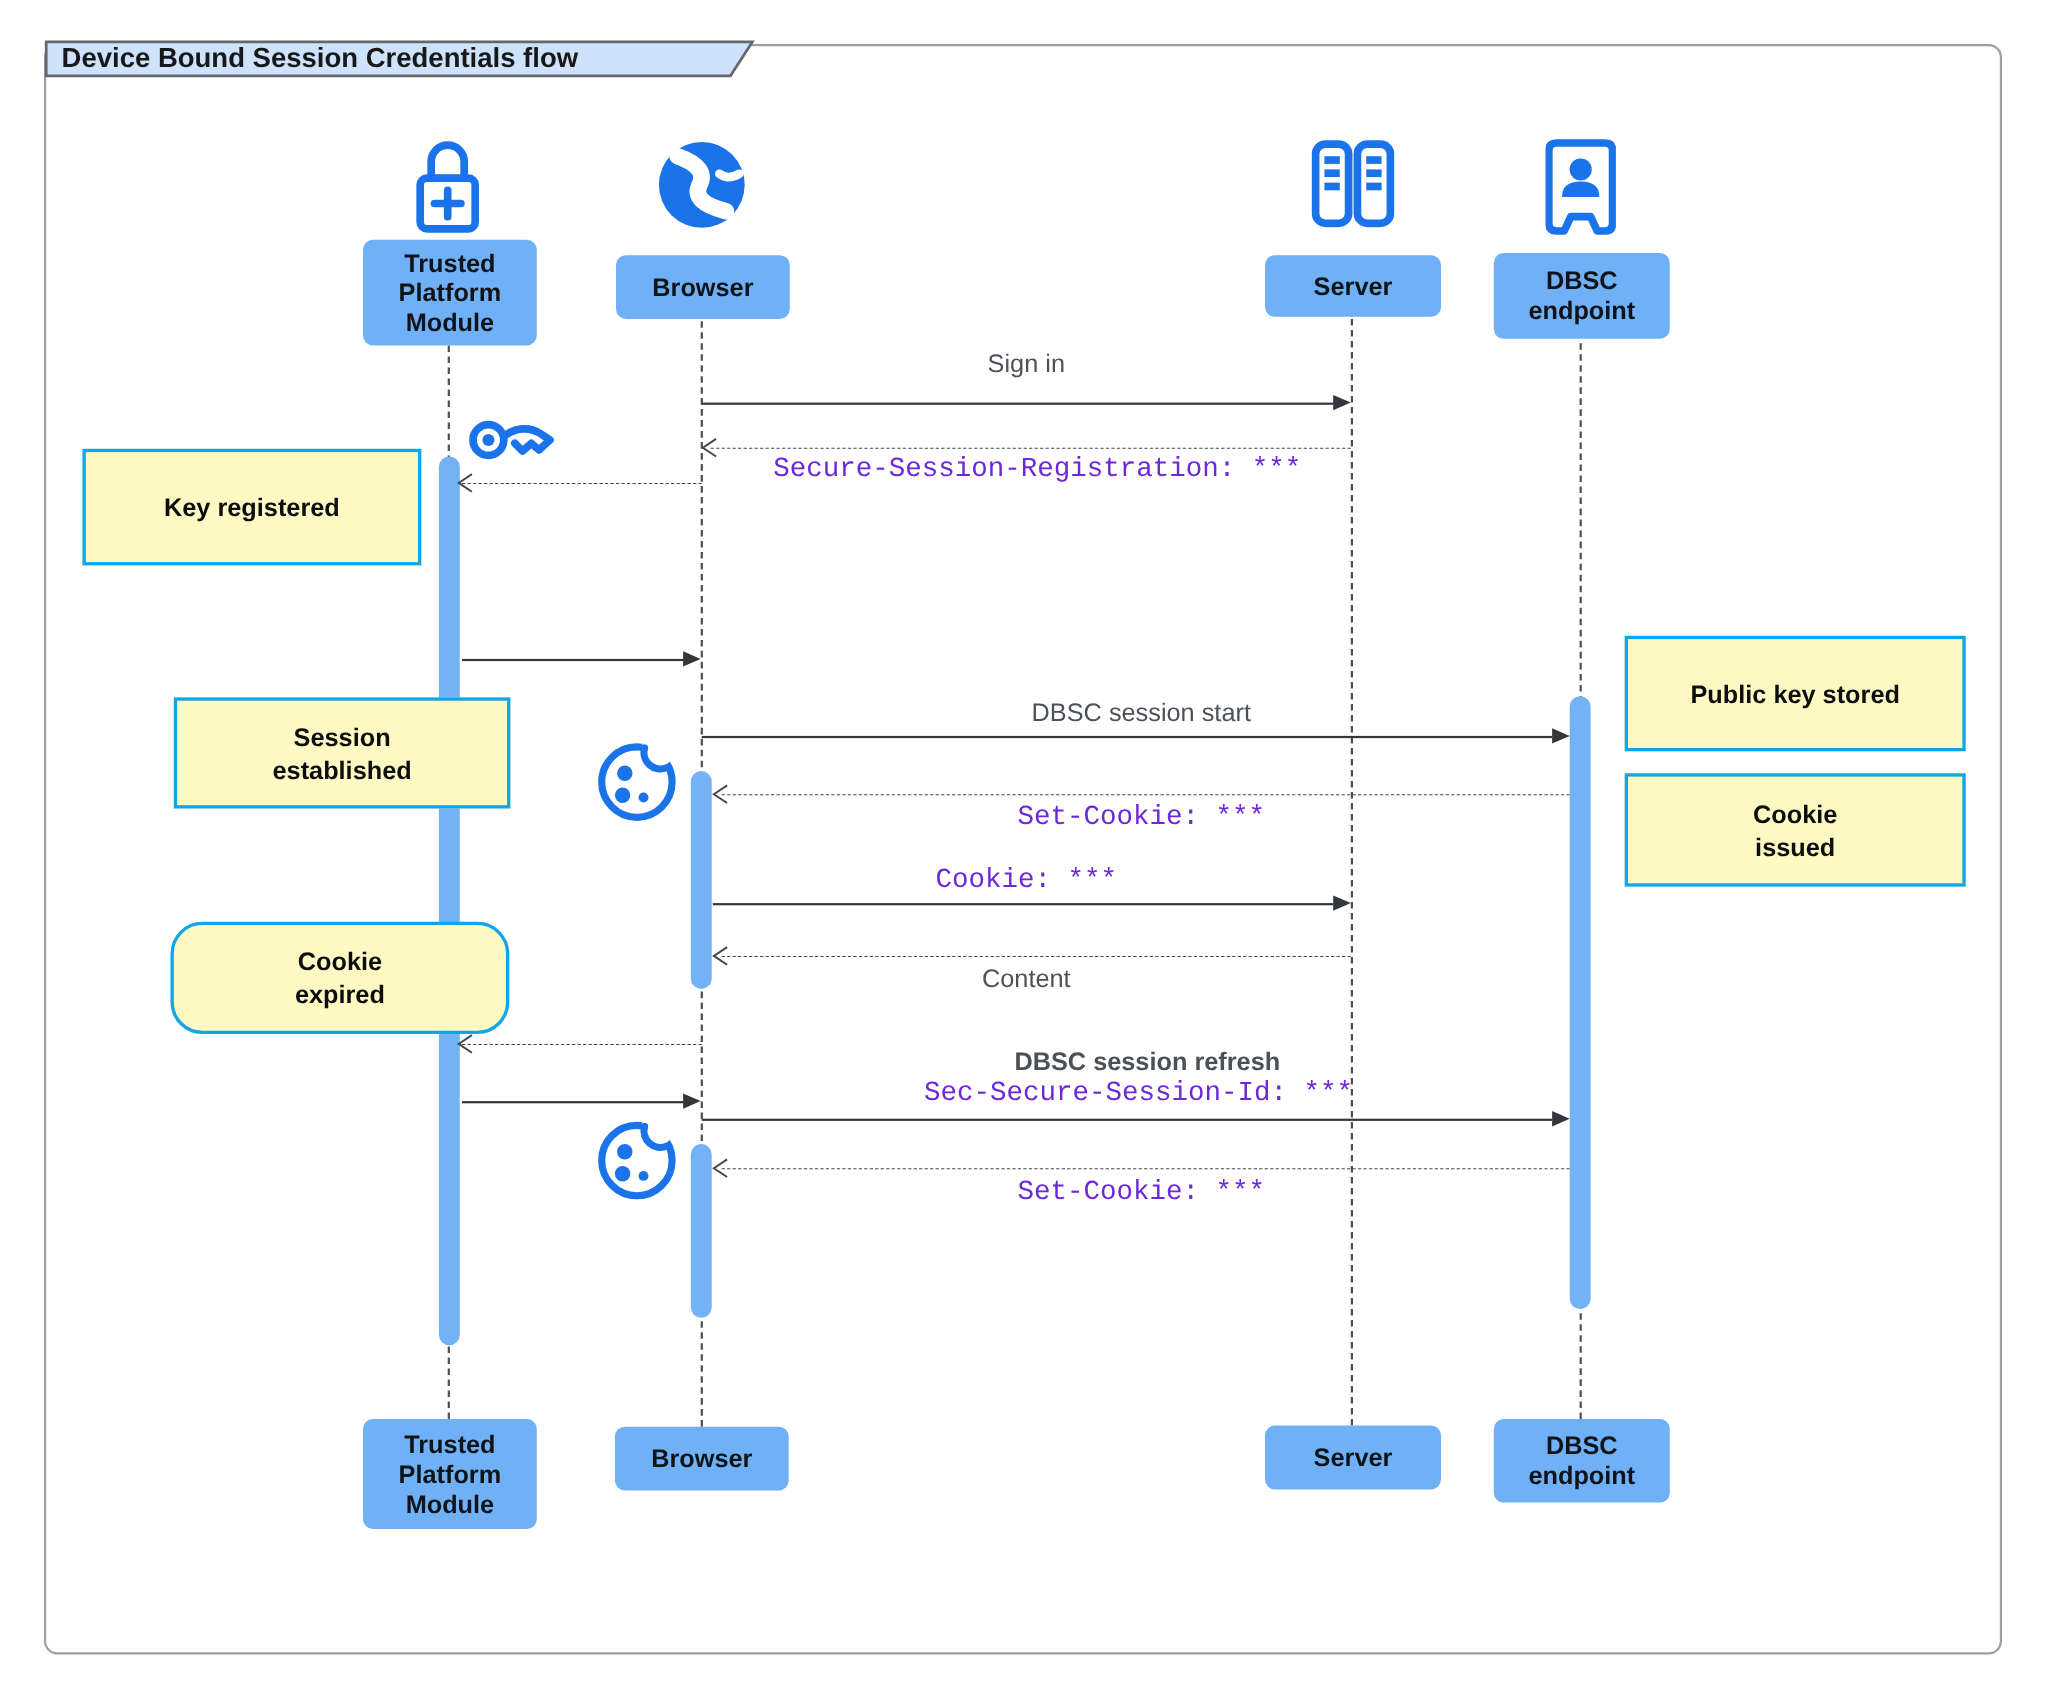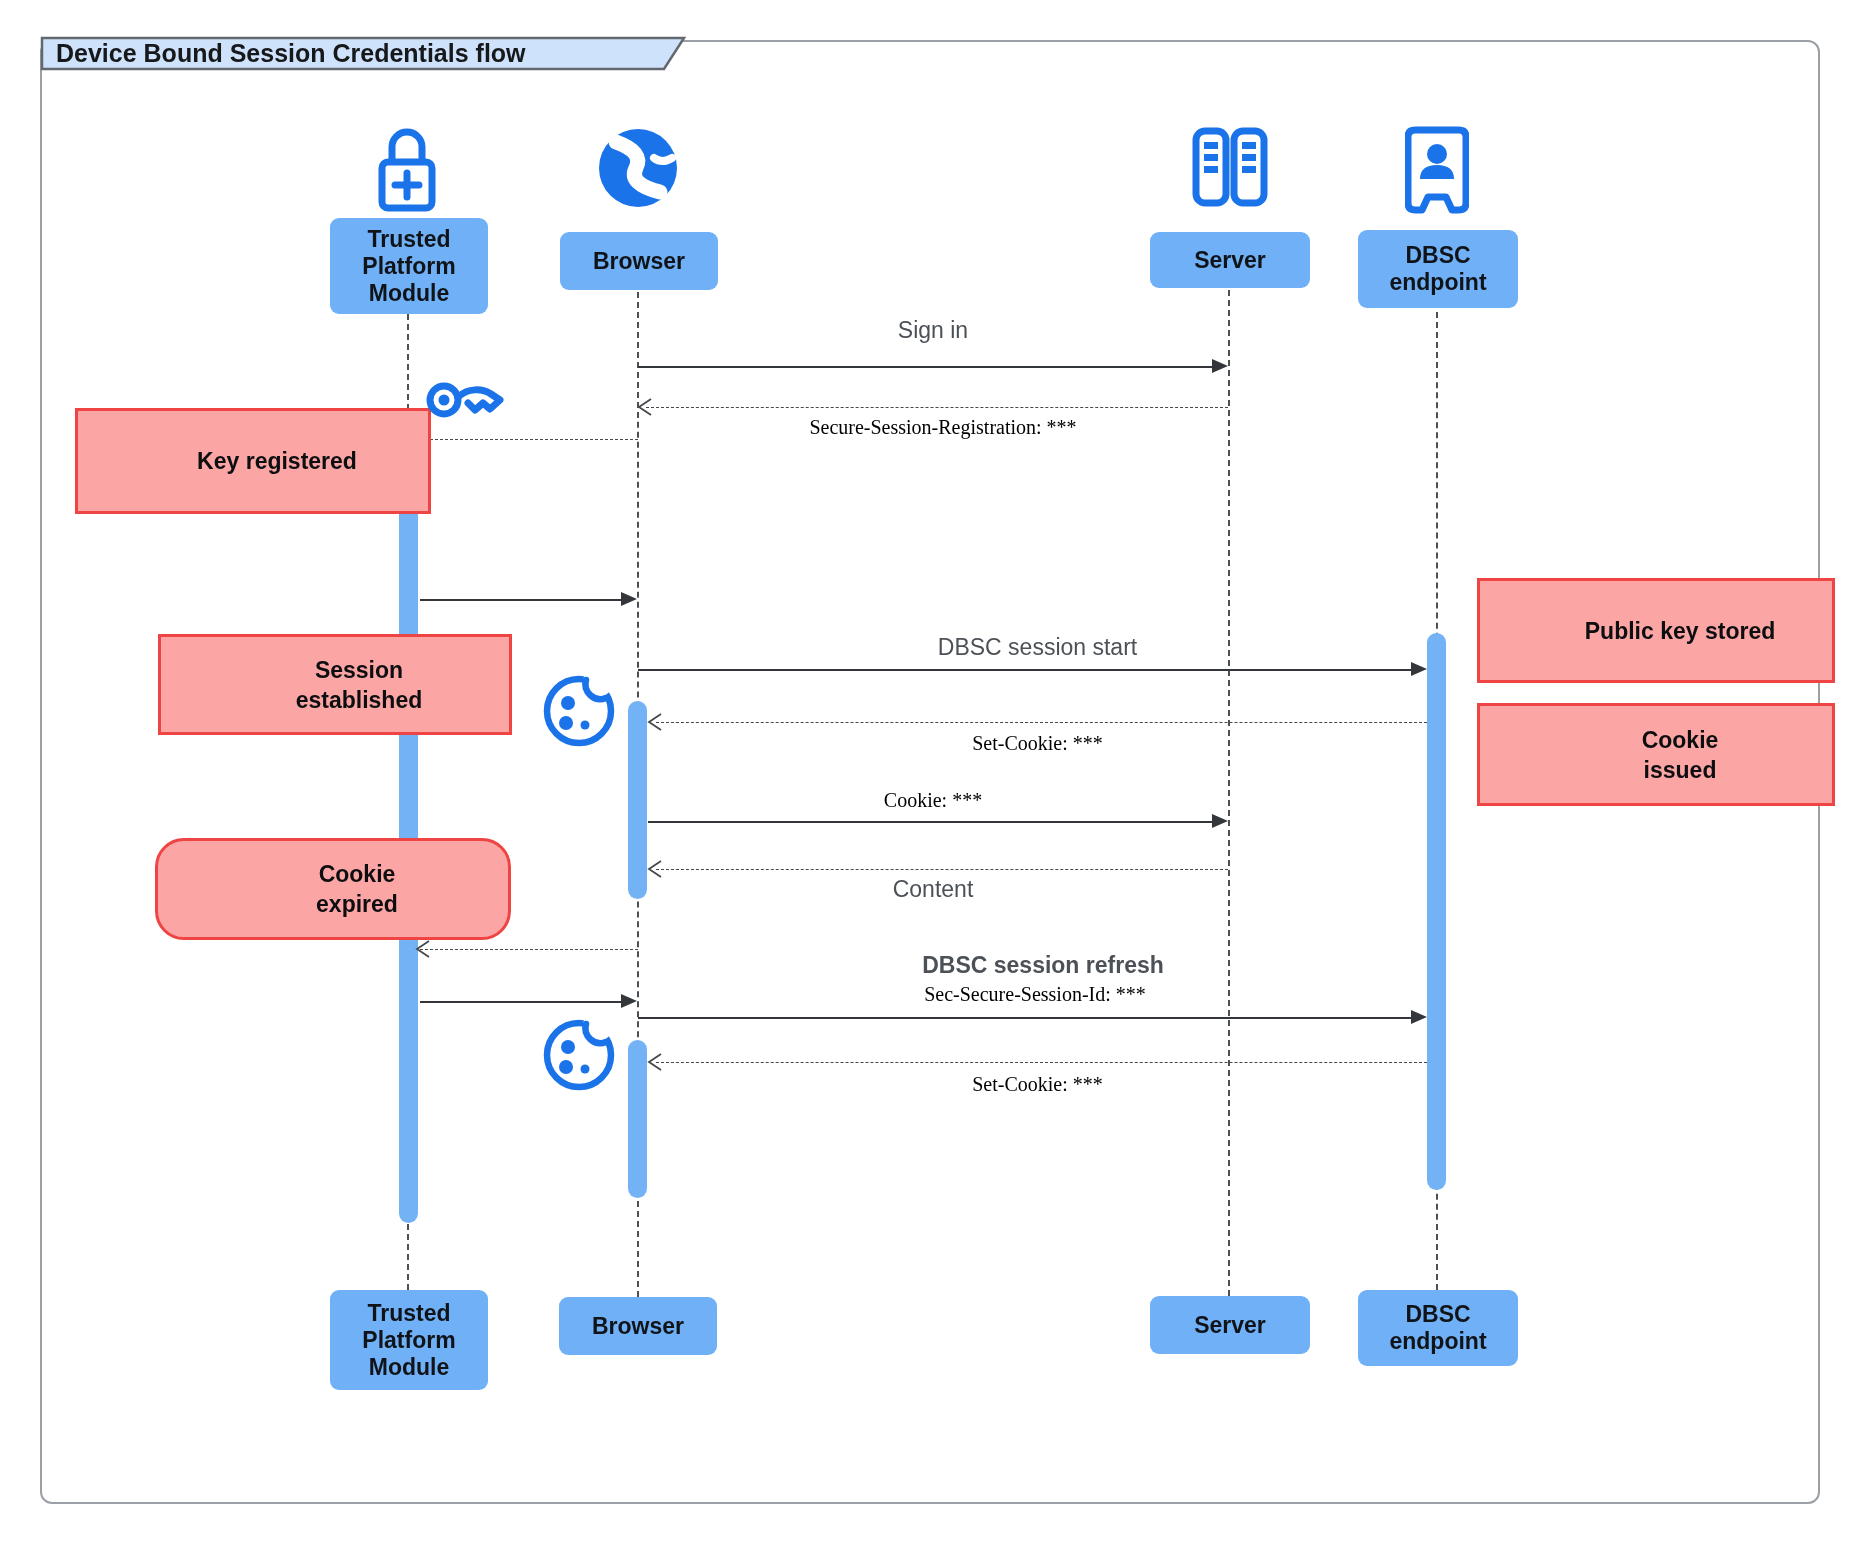--- a/index.html
+++ b/index.html
@@ -9,33 +9,33 @@
          border:2.5px solid #9aa0a6;border-radius:12px;background:#fff;}
   .tab{position:absolute;left:38px;top:36px;z-index:8;}
   .tab-text{position:absolute;left:56px;top:39px;font-size:25px;font-weight:700;
             color:#17181a;z-index:9;white-space:nowrap;}
   .plabel{position:absolute;background:#6fb0f6;border-radius:9px;display:flex;
           align-items:center;justify-content:center;text-align:center;
           font-weight:700;font-size:23px;line-height:27px;color:#101418;z-index:6;}
   .plabel span{display:block;}
   .lifeline{position:absolute;width:0;border-left:2px dashed #4c5055;z-index:1;}
   .bar{position:absolute;width:19px;border-radius:10px;background:#73b2f5;z-index:2;}
-  .note{position:absolute;background:#fca5a5;border:3px solid #ef4444;display:flex;
+  .note{position:absolute;background:#fef9c3;border:3px solid #0ea5e9;display:flex;
         align-items:center;justify-content:center;text-align:center;font-weight:700;
-        font-size:23px;line-height:30px;color:#0c0e10;z-index:5;padding-left:48px;}
+        font-size:23px;line-height:30px;color:#0c0e10;z-index:5;}
   .line{position:absolute;height:0;z-index:3;}
   .line.solid{border-top:2px solid #33373c;}
   .line.dashed{border-top:1.7px dashed #44484d;}
   .head{position:absolute;width:0;height:0;border-top:7px solid transparent;
         border-bottom:7px solid transparent;border-left:16px solid #33373c;z-index:4;}
   .chev{position:absolute;z-index:4;}
   .mlabel{position:absolute;text-align:center;z-index:4;white-space:nowrap;line-height:28px;}
   .mlabel.sans{font-size:23px;color:#4c5157;}
-  .mlabel.mono{font-family:Liberation Serif, serif;
-               font-size:20px;color:#000000;}
+  .mlabel.mono{font-family:Liberation Mono, monospace;
+               font-size:25px;color:#6d28d9;}
   .icon{position:absolute;z-index:7;}
 </style>
 </head>
 <body>
 
 <div class="canvas">
 
   <div class="frame"></div>
 
   <svg class="tab" width="652" height="36" viewBox="0 0 652 36">

